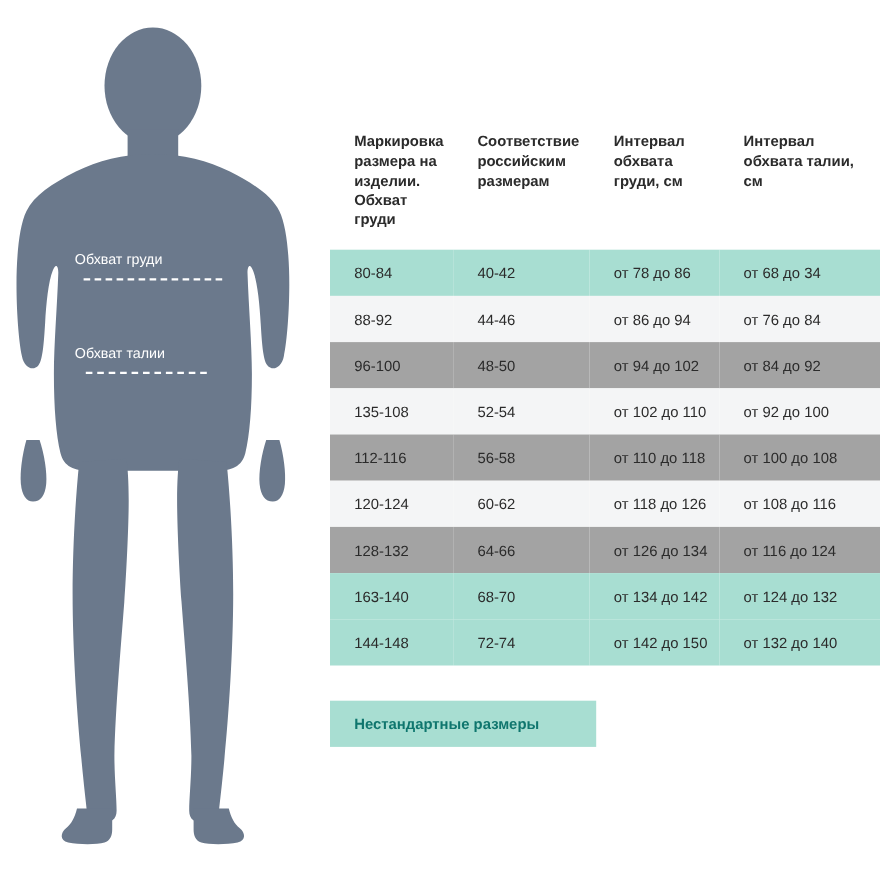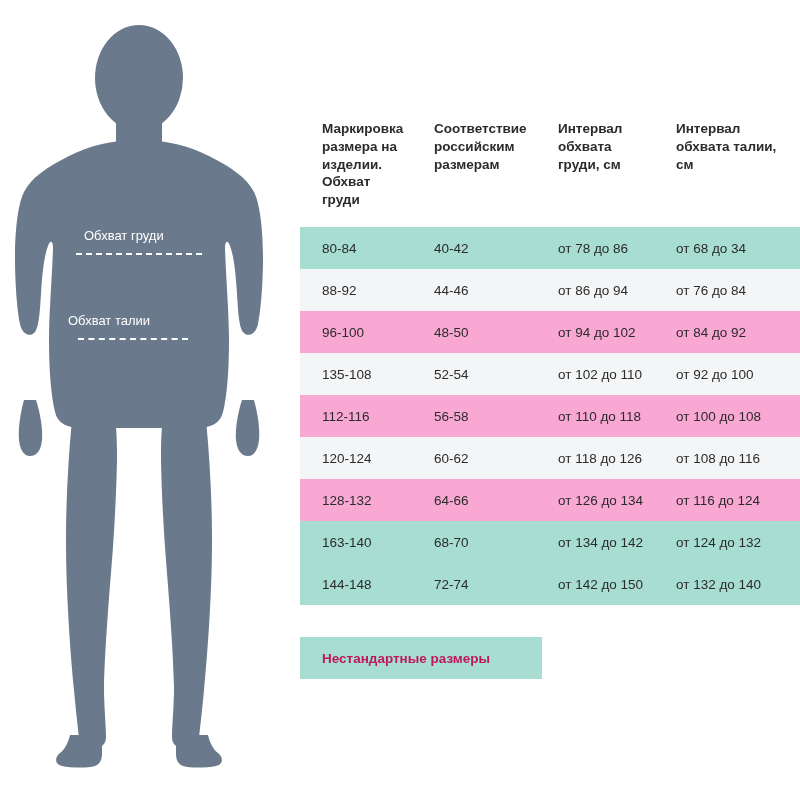--- a/index.html
+++ b/index.html
@@ -33,21 +33,21 @@
     top: 0;
   }
   .measure-label {
     position: absolute;
     color: #ffffff;
     font-size: 13px;
     font-family: "Liberation Sans", sans-serif;
     white-space: nowrap;
   }
   .measure-label.chest {
-    left: 84px;
+    left: 68px;
     top: 228px;
   }
   .measure-label.waist {
     left: 68px;
     top: 313px;
   }
   .measure-line {
     position: absolute;
     height: 0;
     border-top: 2px dashed #ffffff;
@@ -98,37 +98,37 @@
     white-space: nowrap;
     margin-left: 20px;
   }
   col.c1 { width: 112px; }
   col.c2 { width: 124px; }
   col.c3 { width: 118px; }
   col.c4 { width: 146px; }
 
   tr.row-highlight td { background: #a8ded2; }
   tr.row-shade td { background: #f4f5f6; }
-  tr.row-plain td { background: #f9a8d4; }
+  tr.row-plain td { background: #a3a3a3; }
 
   .extra-note {
     position: absolute;
     left: 0;
     top: 637px;
     width: 242px;
     height: 42px;
     background: #a8ded2;
     display: flex;
     align-items: center;
   }
   .extra-note span {
     padding-left: 22px;
     font-size: 13.5px;
     font-weight: bold;
-    color: #be185d;
+    color: #0f766e;
   }
 </style>
 </head>
 <body>
 
 <div class="page">
 
   <div class="figure-panel">
     <svg class="figure-svg" width="300" height="800" viewBox="0 0 300 800">
       <g fill="#6b798c">

